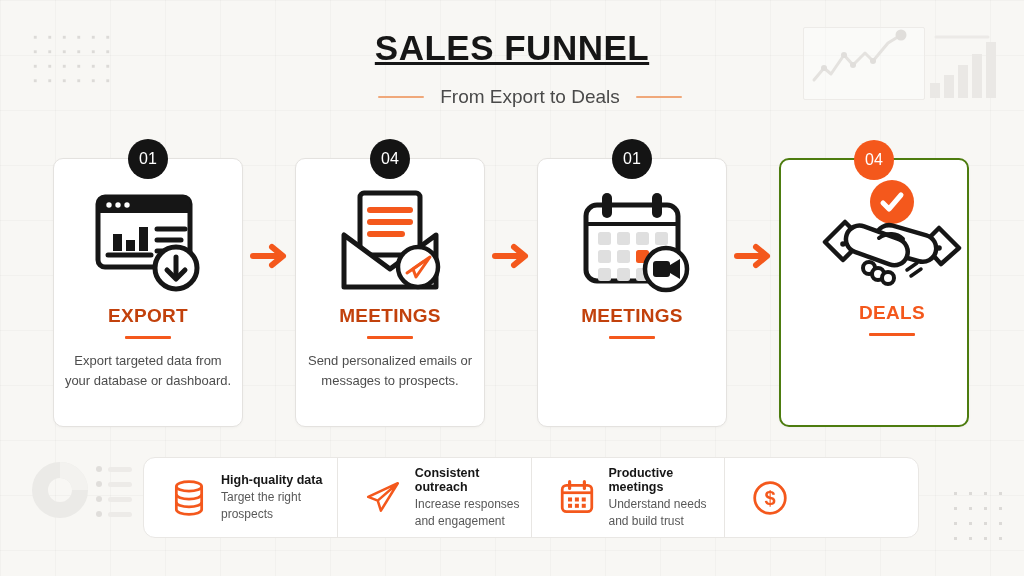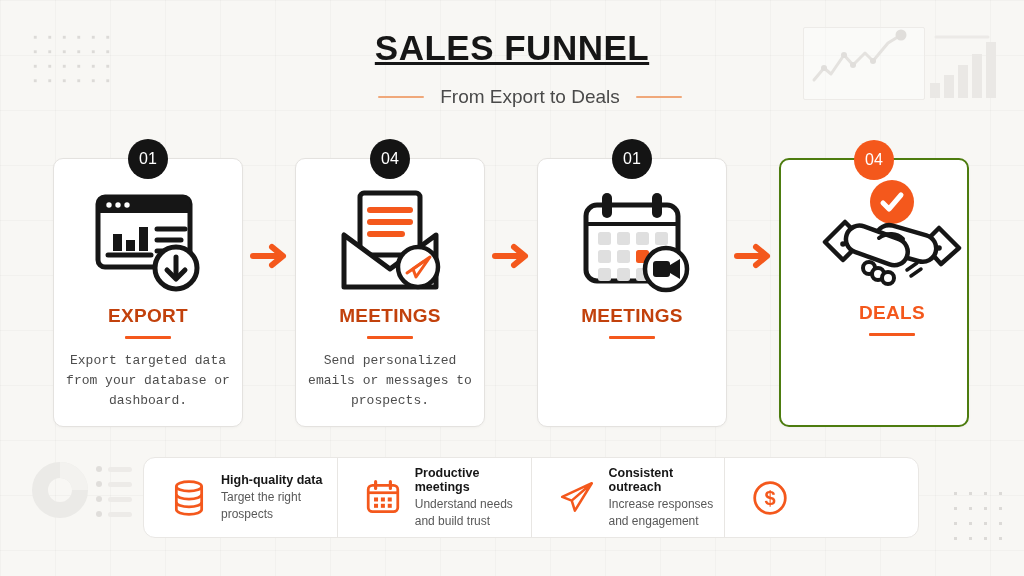--- a/index.html
+++ b/index.html
@@ -65,21 +65,21 @@
     font-size:16px; font-weight:normal;
     display:flex; align-items:center; justify-content:center;
   }
   .step-badge.accent { background:#F4581C; }
   .step-icon { margin:30px auto 0; width:150px; height:106px; position:relative; }
   .step-icon-deals { margin-top:26px; }
   .check-bubble { position:absolute; left:50%; top:-6px; transform:translateX(-50%); }
   .step-title { margin-top:10px; font-size:19px; font-weight:bold; color:#c2410c; letter-spacing:0.3px; }
   .step-title.accent { color:#F4581C; }
   .step-underline { width:46px; height:3px; background:#F4581C; margin:9px auto 12px; border-radius:1px; }
-  .step-desc { font-size:13px; color:#4d4d4d; line-height:1.55; max-width:172px; margin:8px auto;font-family:Liberation Mono, monospace; }
+  .step-desc { font-size:13px; color:#4d4d4d; line-height:1.55; max-width:172px; margin:8px auto; }
 
   .flow-arrow { position:absolute; top:243px; width:38px; height:26px; }
   .arrow-1 { left:250px; } .arrow-2 { left:492px; } .arrow-3 { left:734px; }
 
   
   .benefits-bar {
     position:absolute; left:143px; top:457px; width:776px; height:81px;
     background:#fff; border:1.5px solid #E9E7E4; border-radius:12px;
     display:flex; align-items:stretch;
   }
@@ -278,46 +278,46 @@
       <path d="M6,22 v7 a12,4.5 0 0 0 24,0 v-7" fill="none" stroke="#F4581C" stroke-width="2.6"></path>
     </svg>
     <div>
       <div class="benefit-title">High-quality data</div>
       <div class="benefit-desc">Target the right prospects</div>
     </div>
   </div>
 
   <div class="benefit">
     <svg class="benefit-icon" viewBox="0 0 36 36">
+      <path d="M32,4 L4,17 L13,20.5 L32,4 L16,30 L13,20.5" fill="none" stroke="#F4581C" stroke-width="2.4" stroke-linecap="round" stroke-linejoin="round"></path>
+    </svg>
+    <div>
+      <div class="benefit-title">Consistent outreach</div>
+      <div class="benefit-desc">Increase responses and engagement</div>
+    </div>
+  </div>
+
+  <div class="benefit">
+    <svg class="benefit-icon" viewBox="0 0 36 36">
       <rect x="4" y="6" width="28" height="25" rx="4" fill="none" stroke="#F4581C" stroke-width="2.6"></rect>
       <line x1="11" y1="2.5" x2="11" y2="9" stroke="#F4581C" stroke-width="3" stroke-linecap="round"></line>
       <line x1="25" y1="2.5" x2="25" y2="9" stroke="#F4581C" stroke-width="3" stroke-linecap="round"></line>
       <line x1="4" y1="13" x2="32" y2="13" stroke="#F4581C" stroke-width="2.6"></line>
       <rect x="9.5" y="17.5" width="3.8" height="3.8" fill="#F4581C"></rect>
       <rect x="16" y="17.5" width="3.8" height="3.8" fill="#F4581C"></rect>
       <rect x="22.5" y="17.5" width="3.8" height="3.8" fill="#F4581C"></rect>
       <rect x="9.5" y="23.5" width="3.8" height="3.8" fill="#F4581C"></rect>
       <rect x="16" y="23.5" width="3.8" height="3.8" fill="#F4581C"></rect>
       <rect x="22.5" y="23.5" width="3.8" height="3.8" fill="#F4581C"></rect>
     </svg>
     <div>
       <div class="benefit-title">Productive meetings</div>
       <div class="benefit-desc">Understand needs and build trust</div>
     </div>
   </div>
 
   <div class="benefit">
     <svg class="benefit-icon" viewBox="0 0 36 36">
-      <path d="M32,4 L4,17 L13,20.5 L32,4 L16,30 L13,20.5" fill="none" stroke="#F4581C" stroke-width="2.4" stroke-linecap="round" stroke-linejoin="round"></path>
-    </svg>
-    <div>
-      <div class="benefit-title">Consistent outreach</div>
-      <div class="benefit-desc">Increase responses and engagement</div>
-    </div>
-  </div>
-
-  <div class="benefit">
-    <svg class="benefit-icon" viewBox="0 0 36 36">
       <circle cx="18" cy="18" r="14.5" fill="none" stroke="#F4581C" stroke-width="2.6"></circle>
       <text x="18" y="25" text-anchor="middle" font-family="Liberation Sans, sans-serif" font-size="19" font-weight="bold" fill="#F4581C">$</text>
     </svg>
   </div>
 </div>
 
 </body></html>

